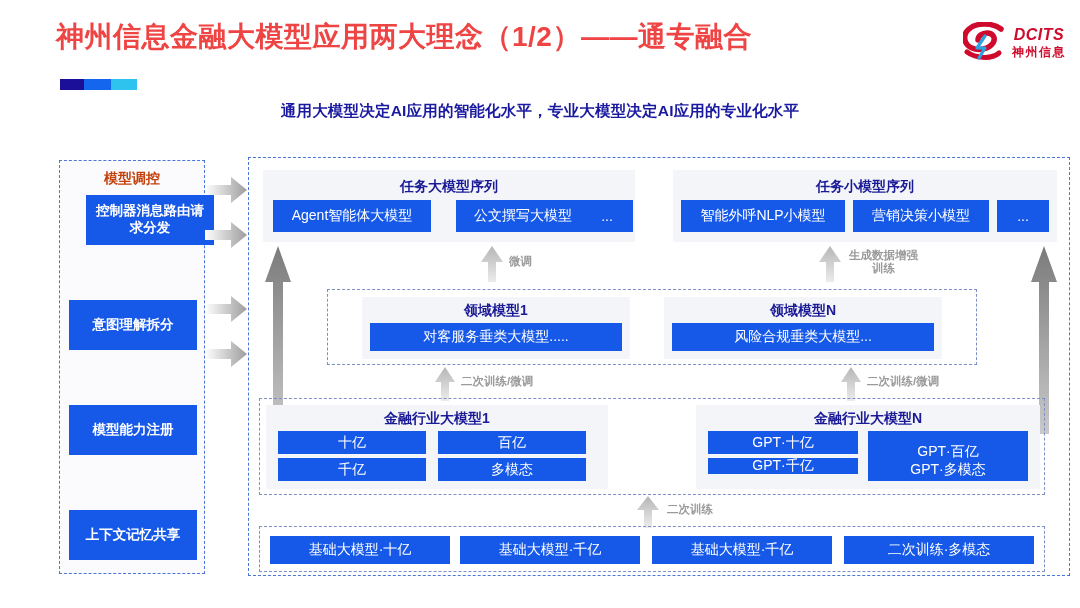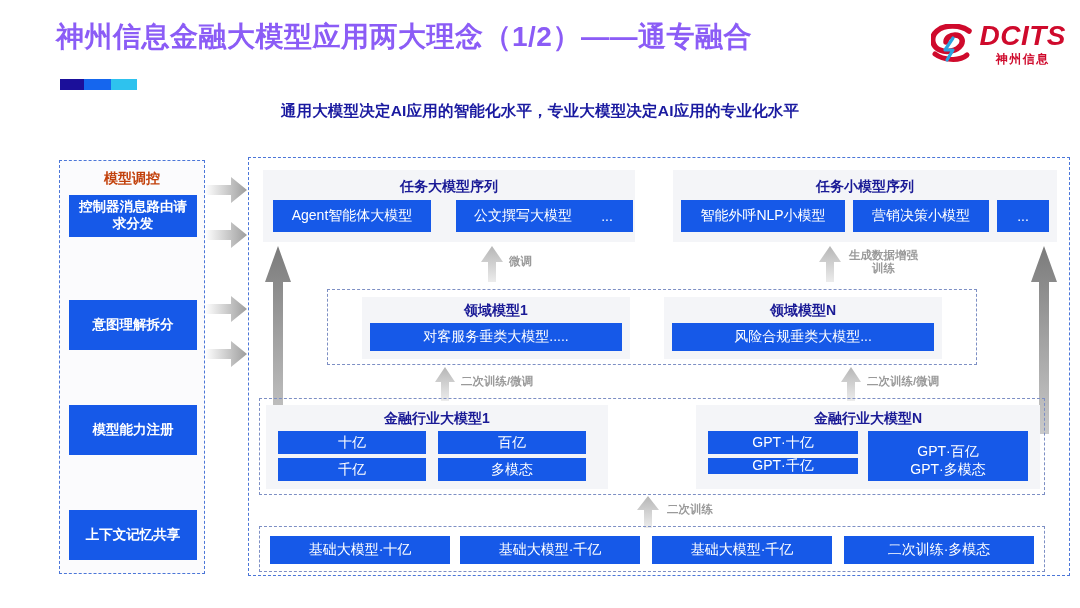--- a/index.html
+++ b/index.html
@@ -7,33 +7,33 @@
     width: 1080px; height: 608px;
     background: #ffffff;
     font-family: "Liberation Sans", "DejaVu Sans", sans-serif;
     overflow: hidden;
   }
   #slide { position: relative; width: 1080px; height: 608px; background: #fff; }
 
   
   .title {
     position: absolute; left: 56px; top: 18px;
-    font-size: 28px; font-weight: bold; color: #8b5cf6;
+    font-size: 28px; font-weight: bold; color: #ef4444;
     letter-spacing: 0.5px; white-space: nowrap;
   }
   .accent-bar { position: absolute; left: 60px; top: 79px; display: flex; height: 11px; }
   .accent-bar i { display: block; height: 11px; }
   .ab1 { width: 24px; background: #1b0f9a; }
   .ab2 { width: 27px; background: #1566ee; }
   .ab3 { width: 26px; background: #2ec2ee; }
 
   .logo { position: absolute; right: 14px; top: 22px; display: flex; align-items: center; gap: 7px; }
   .logo-mark { width: 42px; height: 40px; }
   .logo-text { display: flex; flex-direction: column; align-items: center; line-height: 1; }
-  .logo-en { font-size: 28px; font-weight: bold; color: #cf0a2c; letter-spacing: 0.5px; font-style: italic; }
+  .logo-en { font-size: 16px; font-weight: bold; color: #cf0a2c; letter-spacing: 0.5px; font-style: italic; }
   .logo-cn { font-size: 12px; font-weight: bold; color: #cf0a2c; letter-spacing: 1.5px; margin-top: 3px; }
 
   .subtitle {
     position: absolute; left: 0; right: 0; top: 101px; text-align: center;
     font-size: 15.5px; font-weight: bold; color: #1a1aa0; letter-spacing: 0.2px;
   }
 
   
   .ctrl-panel {
     position: absolute; left: 59px; top: 160px; width: 146px; height: 414px;
@@ -43,21 +43,21 @@
     position: absolute; left: 0; right: 0; top: 9px; text-align: center;
     font-size: 14px; font-weight: bold; color: #c2410c;
   }
   .ctrl-box {
     position: absolute; left: 9px; width: 128px;
     background: #1659e8; color: #ffffff;
     font-size: 13.5px; font-weight: bold; line-height: 1.25;
     display: flex; align-items: center; justify-content: center; text-align: center;
     padding: 2px 4px;
   }
-  .cb1 { top: 34px;  height: 42px; }
+  .cb1 { top: 34px;  height: 50px; margin-left: 17px; }
   .cb2 { top: 139px; height: 50px; }
   .cb3 { top: 244px; height: 50px; }
   .cb4 { top: 349px; height: 50px; }
 
   
   .h-arrow { position: absolute; width: 42px; height: 26px; }
 
   
   .main-frame {
     position: absolute; left: 248px; top: 157px; width: 822px; height: 419px;

